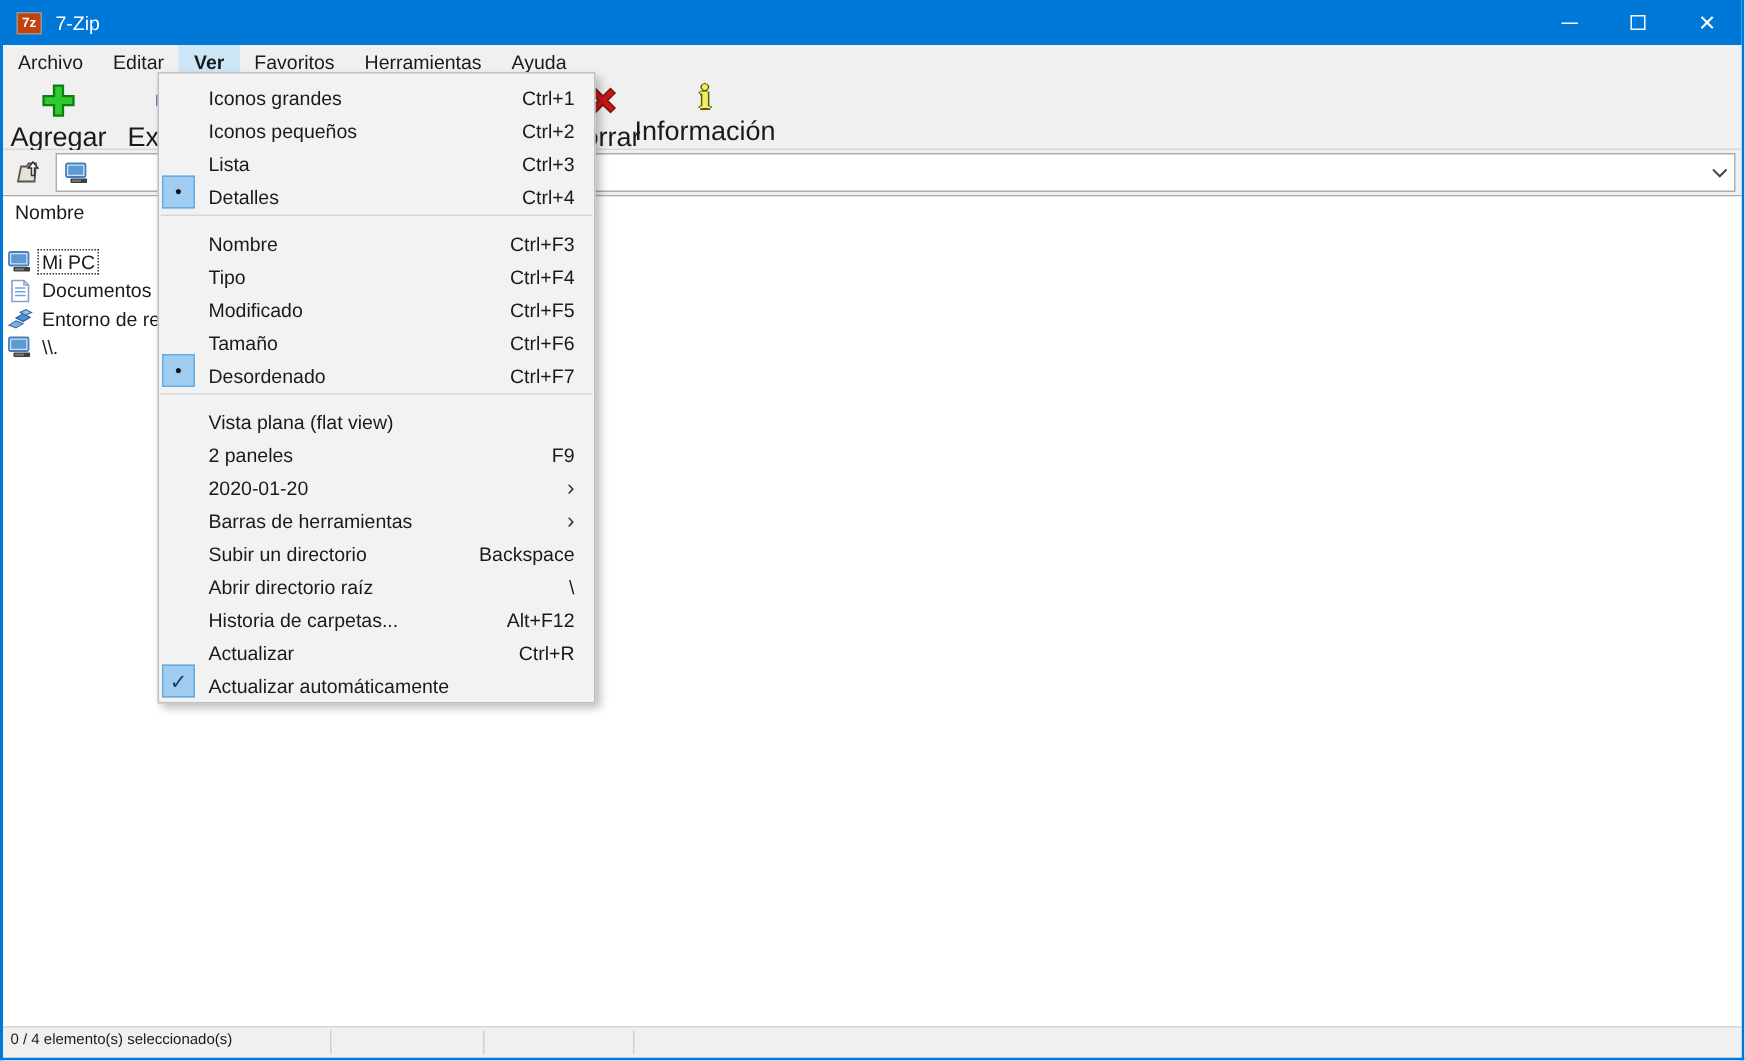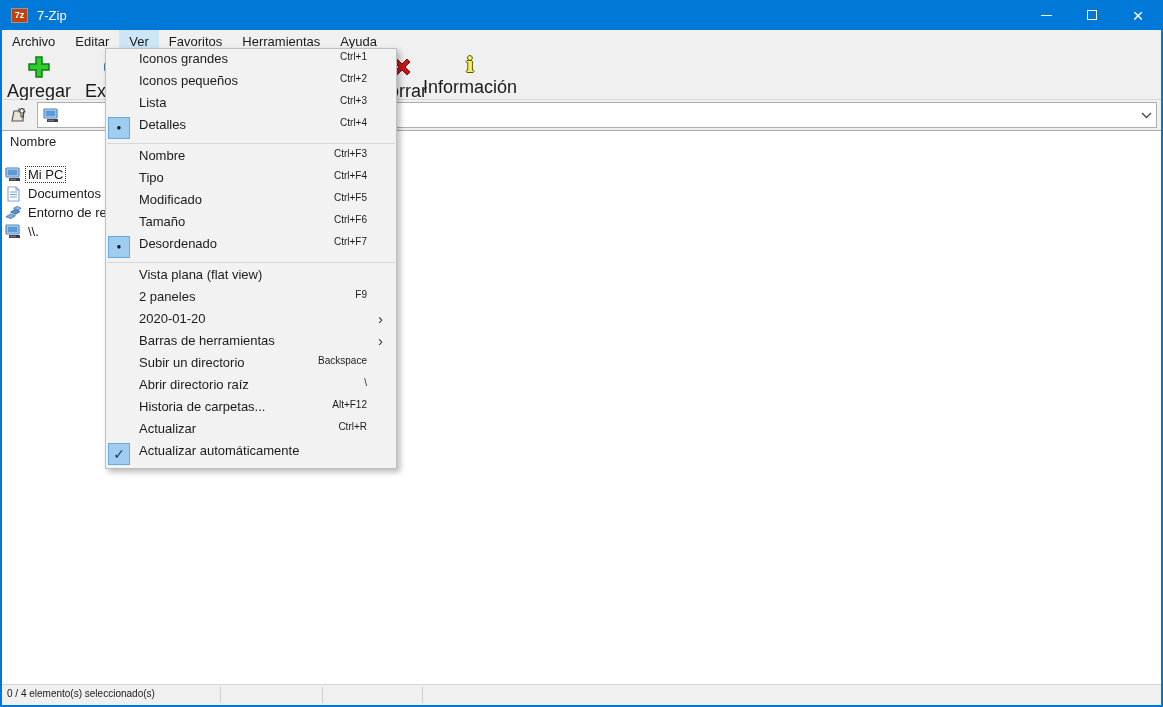--- a/index.html
+++ b/index.html
@@ -18,21 +18,21 @@
   .win-controls { position:absolute; right:0; top:0; height:30px; display:flex; }
   .win-btn { width:46px; height:30px; display:flex; align-items:center; justify-content:center; color:#fff; }
   .glyph-min { display:block; width:11px; border-top:1px solid #fff; }
   .glyph-max { display:block; width:10px; height:10px; border:1px solid #fff; }
   .glyph-close { font-size:19px; line-height:1; font-weight:200; }
 
   
   .menubar { position:absolute; left:0; top:30px; right:0; height:22px; background:#f0f0f0;
     display:flex; align-items:stretch; }
   .menubar-item { padding:0 10px; display:flex; align-items:center; cursor:default; }
-  .menubar-item.active { background:#cde6f7; }
+  .menubar-item.active { background:#cde6f7;font-weight:bold; }
 
   
   .toolbar { position:absolute; left:0; top:52px; right:0; height:48px; background:#f0f0f0;
     border-bottom:1px solid #d9d9d9; }
   .tb-btn { position:absolute; top:2px; height:44px; display:flex; flex-direction:column;
     align-items:center; justify-content:flex-start; }
   .tb-icon { height:26px; display:flex; align-items:center; justify-content:center; }
   .tb-label { font-size:18px; margin-top:1px; }
   .info-glyph { font-family:"DejaVu Serif","Liberation Serif",serif; font-weight:bold; font-size:21px;
     color:#f2ee6a; text-shadow:-1px 0 #5a5a00, 1px 0 #5a5a00, 0 -1px #5a5a00, 0 1px #5a5a00; line-height:22px; }
@@ -54,23 +54,23 @@
     align-items:center; padding-left:8px; border-right:1px solid #f0f0f0; color:#1a1a1a; }
   .list-rows { position:absolute; left:0; top:34px; right:0; }
   .list-row { height:19px; display:flex; align-items:center; padding-left:3px; }
   .row-icon { width:17px; height:15px; display:flex; align-items:center; justify-content:center; margin-right:4px; }
   .row-label { padding:0 2px; font-size:13px; white-space:pre; }
   .list-row.focused .row-label { outline:1px dotted #333; }
 
   
   .dropdown { position:absolute; left:103px; top:48px; width:292px; background:#f2f2f2;
     border:1px solid #bfbfbf; box-shadow:3px 3px 6px rgba(0,0,0,0.28); z-index:100; padding:2px 0 3px 0; }
-  .menu-item { position:relative; height:22px; display:flex; align-items:flex-start; padding-left:33px; }
+  .menu-item { position:relative; height:22px; display:flex; align-items:flex-end; padding-left:33px; }
   .menu-label { flex:1; font-size:13px; }
-  .menu-shortcut { font-size:10px; margin-right:29px; }
+  .menu-shortcut { font-size:13px; margin-right:13px; }
   .menu-sub-arrow { margin-right:13px; font-size:15px; line-height:1; color:#333; }
   .menu-sep { border-top:1px solid #d7d7d7; margin:4px 1px; }
   .state-box { position:absolute; left:2px; top:0; width:22px; height:22px; background:#9fccf0;
     border:1px solid #66abdf; display:flex; align-items:center; justify-content:center; }
   .state-radio { font-size:8px; color:#111; line-height:1; }
   .state-check { font-size:14px; font-weight:bold; color:#1e3a5f; line-height:1; }
 
   
   .statusbar { position:absolute; left:0; right:0; bottom:0; height:21px; background:#f0f0f0;
     border-top:1px solid #d4d4d4; }

